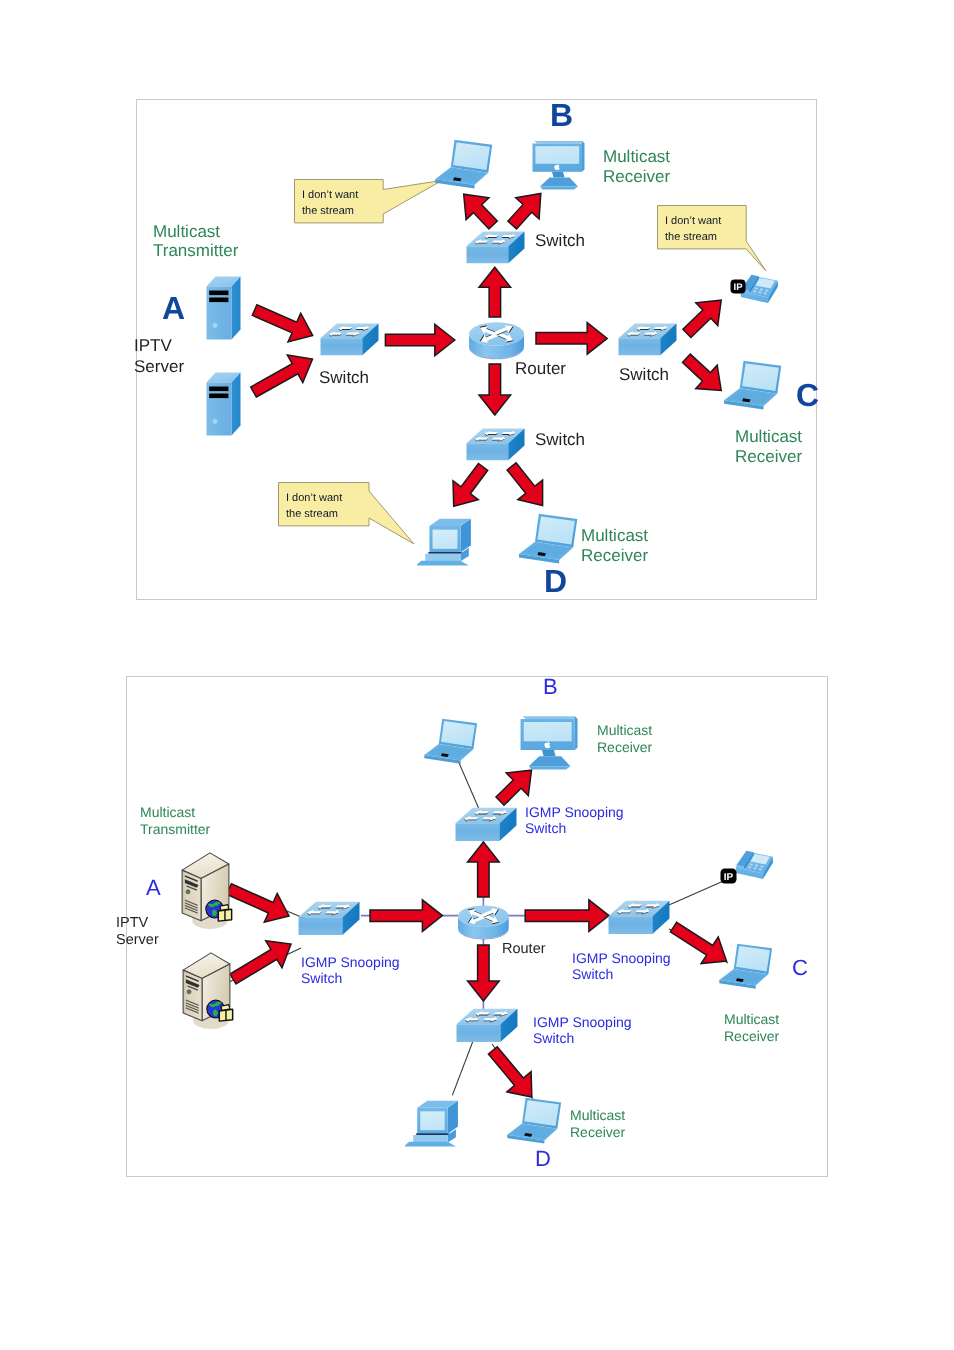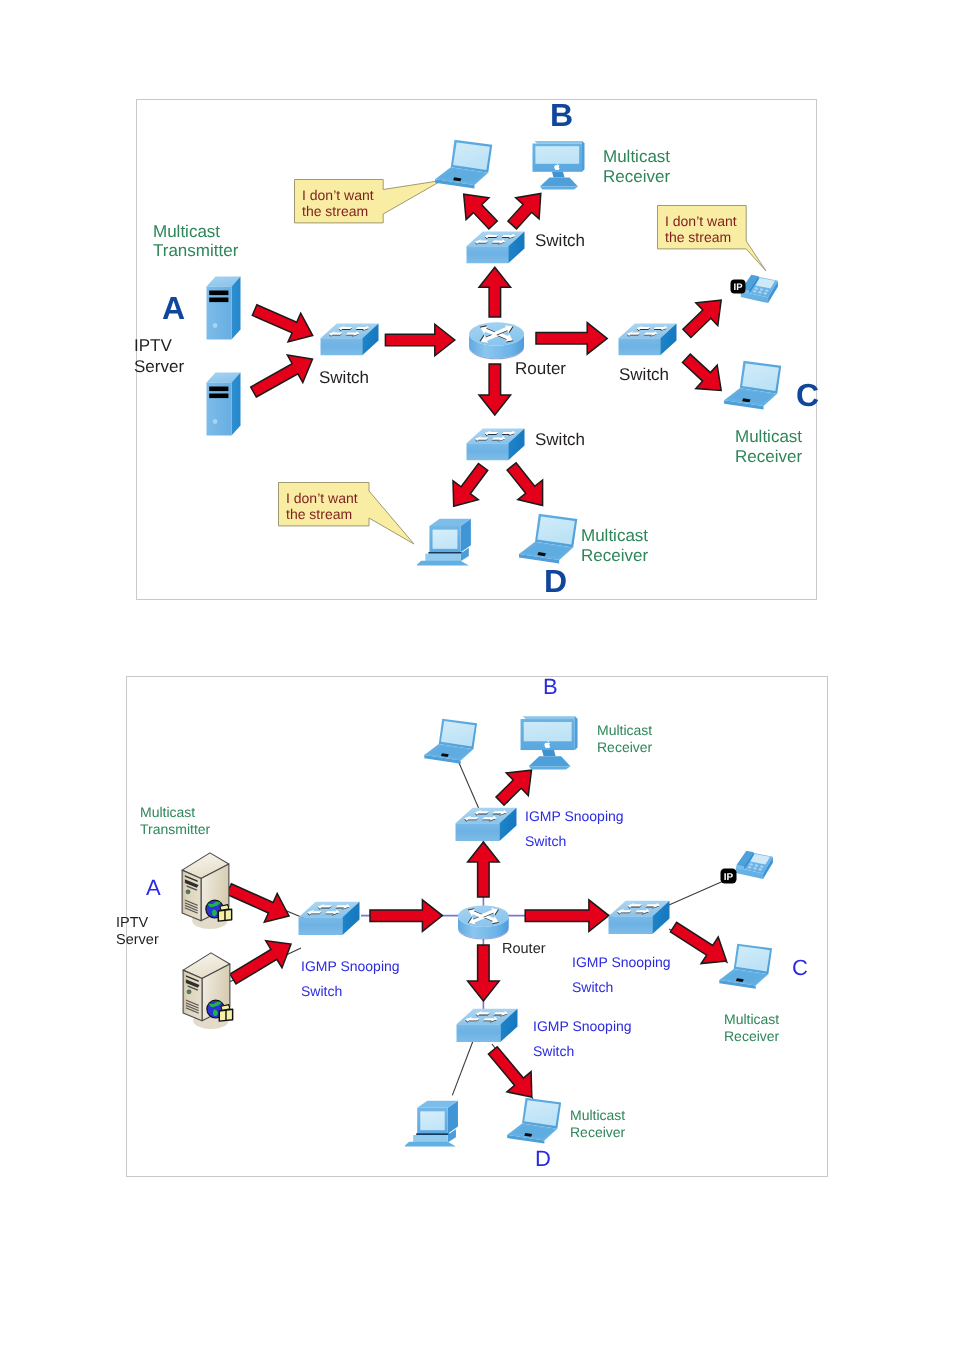--- a/index.html
+++ b/index.html
@@ -5,29 +5,29 @@
   html,body{margin:0;padding:0;background:#fff;}
   body{width:954px;height:1350px;font-family:"Liberation Sans",sans-serif;-webkit-font-smoothing:antialiased;text-rendering:geometricPrecision;}
   .page{position:relative;width:954px;height:1350px;overflow:hidden;background:#fff;}
   .fig{position:absolute;background:#fff;border:1px solid #c9c9c9;box-sizing:border-box;}
   #fig1{left:136px;top:99px;width:681px;height:501px;}
   #fig2{left:126px;top:676px;width:702px;height:501px;}
   .lbl{position:absolute;white-space:pre;line-height:17.6px;}
   .green{color:#2e8659;font-size:17px;line-height:19.5px;}
   .black{color:#231f20;font-size:17px;line-height:20.5px;}
   .bigA{color:#11479b;font-size:32px;font-weight:bold;letter-spacing:-1px;}
-  .blue2{color:#2a2ae0;font-size:14px;line-height:25px;}
+  .blue2{color:#2a2ae0;font-size:14px;line-height:16px;}
   .blueA{color:#2a2ae0;font-size:22px;}
   .green2{color:#2e8659;font-size:14px;line-height:17px;}
   .black2{color:#231f20;font-size:14.5px;line-height:17px;}
   .ctr{text-align:left;}
   .ic{position:absolute;}
   .ic svg{display:block;}
   .co{position:absolute;}
-  .cotxt{position:absolute;color:#7f1d1d;font-size:14px;line-height:15.6px;white-space:pre;}
+  .cotxt{position:absolute;color:#0f172a;font-size:11px;line-height:15.6px;white-space:pre;}
 </style>
 </head>
 <body>
 
 <svg width="0" height="0" style="position:absolute;left:-9999px" aria-hidden="true">
 <defs>
   <linearGradient id="swTop" x1="0.2" y1="0" x2="0.5" y2="1">
     <stop offset="0" stop-color="#aed6f1"></stop>
         <stop offset="1" stop-color="#8bc3e9"></stop>
   </linearGradient>

